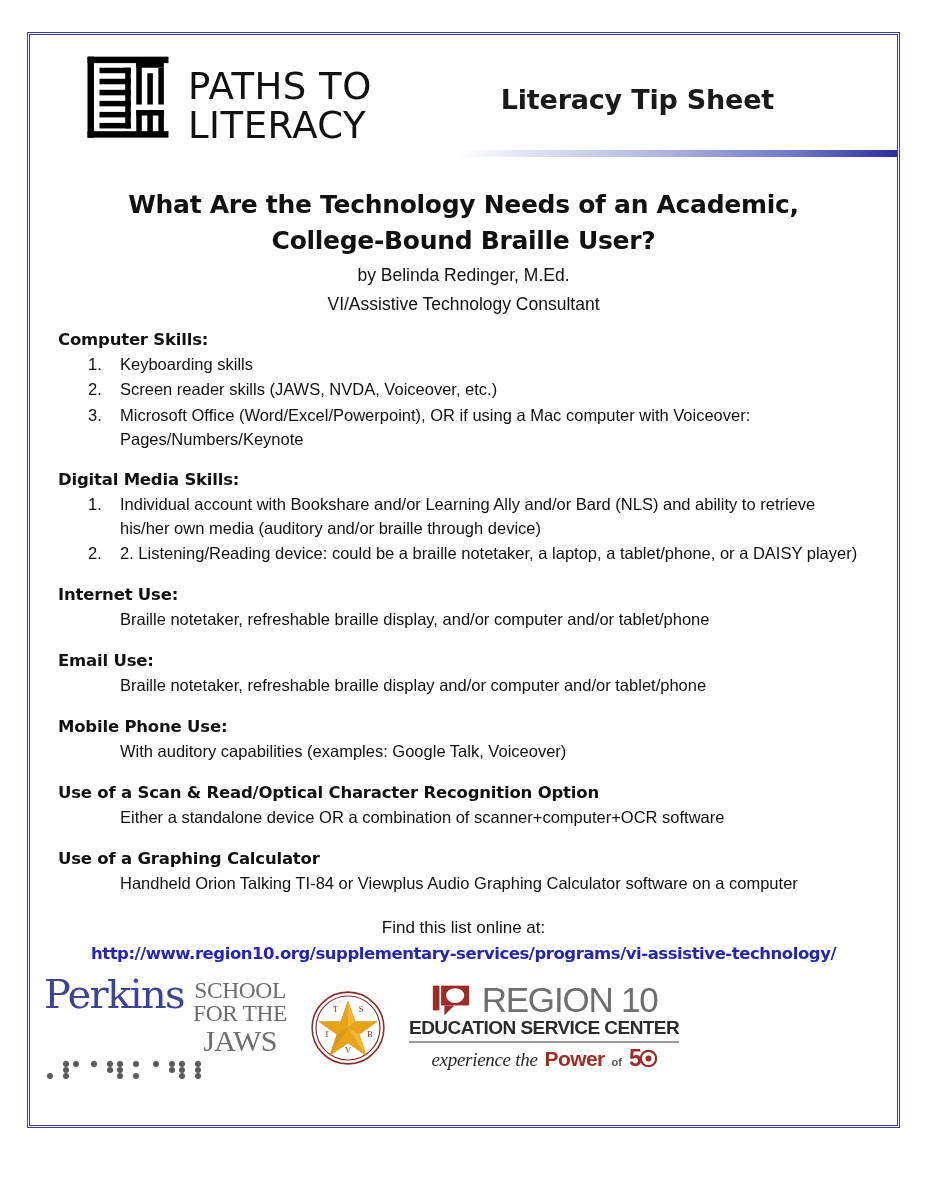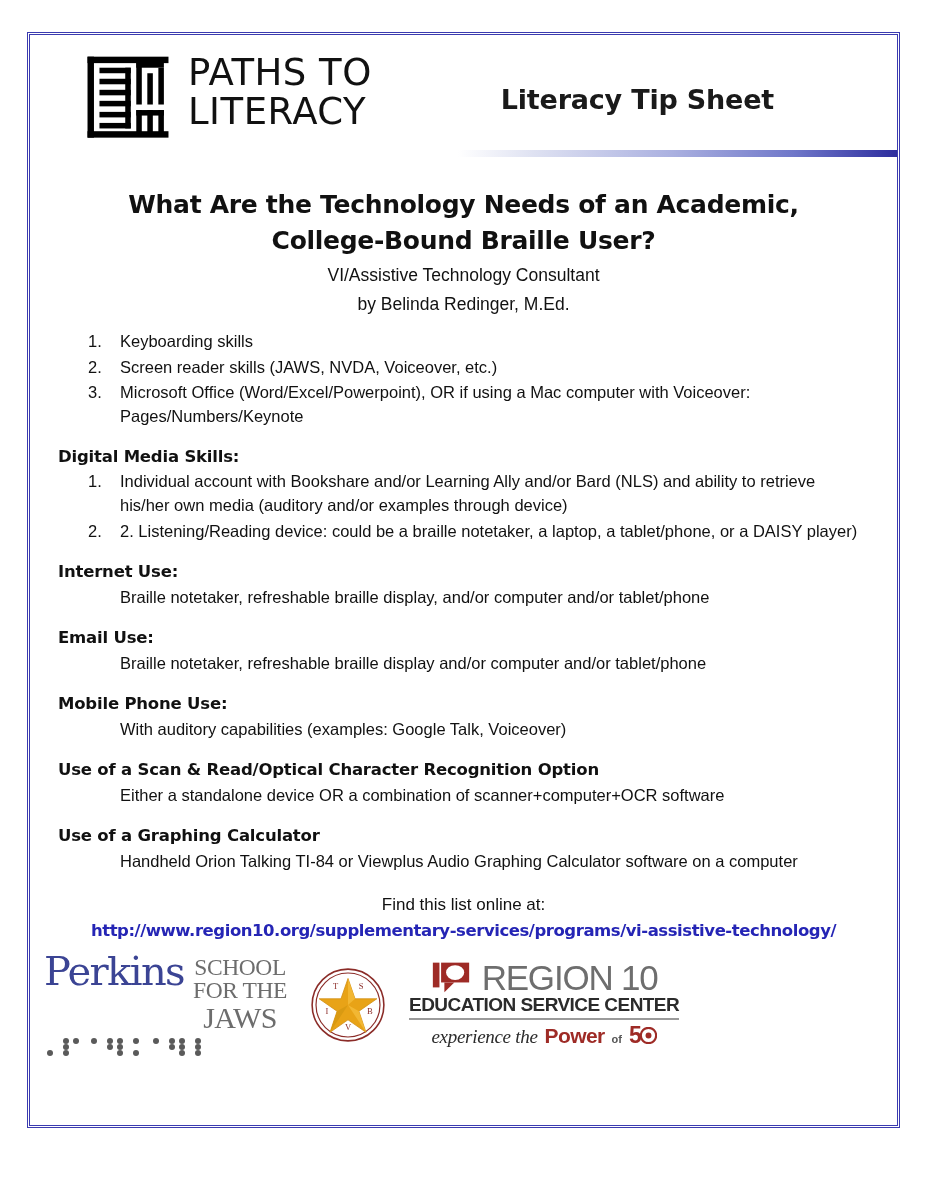--- a/index.html
+++ b/index.html
@@ -27,21 +27,21 @@
   .header {
     position: relative;
     height: 128px;
     padding: 10px 14px 0 14px;
     display: flex;
     align-items: flex-start;
   }
 
   .logo-block {
     display: flex;
-    align-items: flex-start;
+    align-items: flex-end;
     gap: 14px;
     padding-left: 38px;
     padding-top: 8px;
   }
 
   .maze-logo { width: 92px; height: 92px; display: block; flex: none; }
 
   .logo-words {
     font-family: "DejaVu Sans", sans-serif;
     font-size: 37px;
@@ -311,38 +311,39 @@
     </div>
 
     <div class="grad-bar"></div>
   </div>
 
   <div class="title-block">
     <div class="doc-title">
       <div>What Are the Technology Needs of an Academic,</div>
       <div>College-Bound Braille User?</div>
     </div>
+    <div class="byline">by Belinda Redinger, M.Ed.</div>
     <div class="byline">VI/Assistive Technology Consultant</div>
-    <div class="byline">by Belinda Redinger, M.Ed.</div>
   </div>
 
   <div class="content">
 
     <div class="section">
+      <div class="sec-head">Computer Skills:</div>
       <ol class="sec-list">
         <li><span class="num">1.</span><span>Keyboarding skills</span></li>
         <li><span class="num">2.</span><span>Screen reader skills (JAWS, NVDA, Voiceover, etc.)</span></li>
         <li><span class="num">3.</span><span>Microsoft Office (Word/Excel/Powerpoint), OR if using a Mac computer with Voiceover: Pages/Numbers/Keynote</span></li>
       </ol>
     </div>
 
     <div class="section">
       <div class="sec-head">Digital Media Skills:</div>
       <ol class="sec-list">
-        <li><span class="num">1.</span><span>Individual account with Bookshare and/or Learning Ally and/or Bard (NLS) and ability to retrieve his/her own media (auditory and/or examples through device)</span></li>
+        <li><span class="num">1.</span><span>Individual account with Bookshare and/or Learning Ally and/or Bard (NLS) and ability to retrieve his/her own media (auditory and/or braille through device)</span></li>
         <li><span class="num">2.</span><span>2. Listening/Reading device: could be a braille notetaker, a laptop, a tablet/phone, or a DAISY player)</span></li>
       </ol>
     </div>
 
     <div class="section">
       <div class="sec-head">Internet Use:</div>
       <div class="sec-para">Braille notetaker, refreshable braille display, and/or computer and/or tablet/phone</div>
     </div>
 
     <div class="section">

